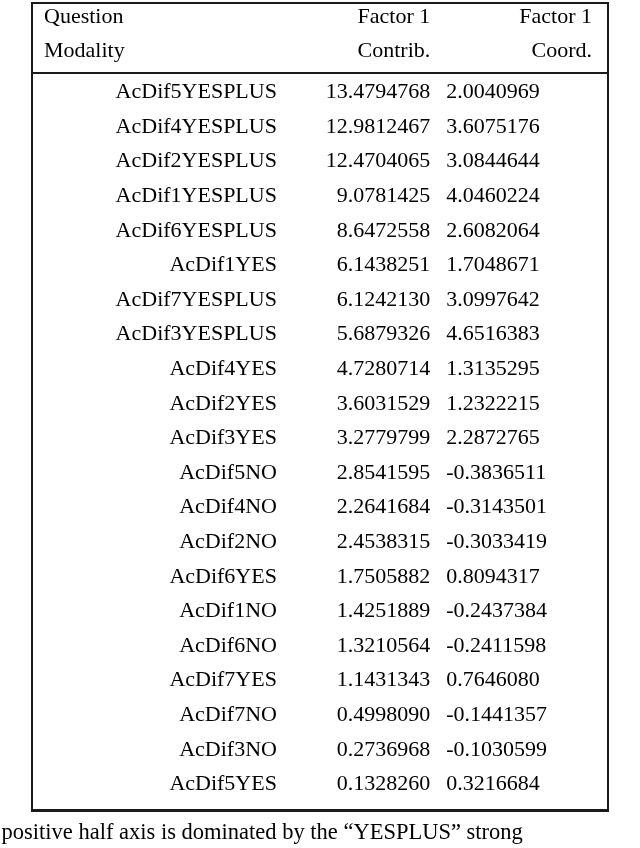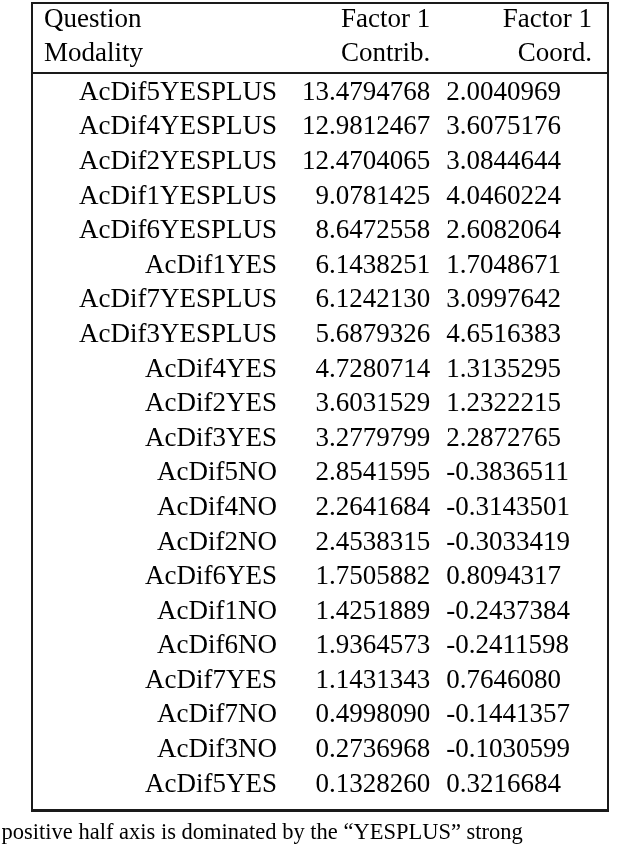--- a/index.html
+++ b/index.html
@@ -36,21 +36,21 @@
     border-right: 2px solid #1a1a1a;
     border-top: 2px solid #1a1a1a;
     border-bottom: 3px solid #1a1a1a;
     background: #ffffff;
   }
 
   table.factor-table {
     width: 100%;
     border-collapse: collapse;
     table-layout: fixed;
-    font-size: 27px;
+    font-size: 22px;
     line-height: 1;
   }
 
   table.factor-table col.c-question { width: 42.5%; }
   table.factor-table col.c-contrib  { width: 29.5%; }
   table.factor-table col.c-coord    { width: 28.0%; }
 
   
   thead th {
     font-weight: normal;
@@ -221,21 +221,21 @@
             <td class="c-a">1.7505882</td>
             <td class="c-b">0.8094317</td>
           </tr>
           <tr>
             <td class="c-q">AcDif1NO</td>
             <td class="c-a">1.4251889</td>
             <td class="c-b">-0.2437384</td>
           </tr>
           <tr>
             <td class="c-q">AcDif6NO</td>
-            <td class="c-a">1.9364573</td>
+            <td class="c-a">1.3210564</td>
             <td class="c-b">-0.2411598</td>
           </tr>
           <tr>
             <td class="c-q">AcDif7YES</td>
             <td class="c-a">1.1431343</td>
             <td class="c-b">0.7646080</td>
           </tr>
           <tr>
             <td class="c-q">AcDif7NO</td>
             <td class="c-a">0.4998090</td>

